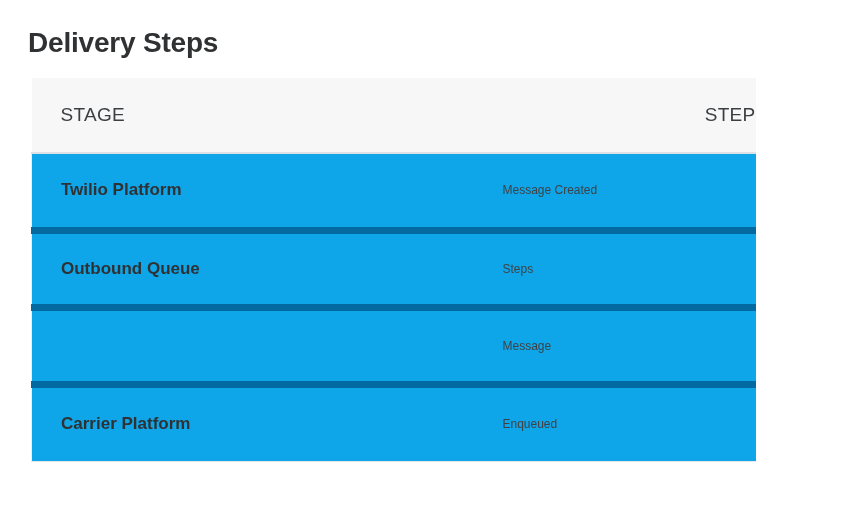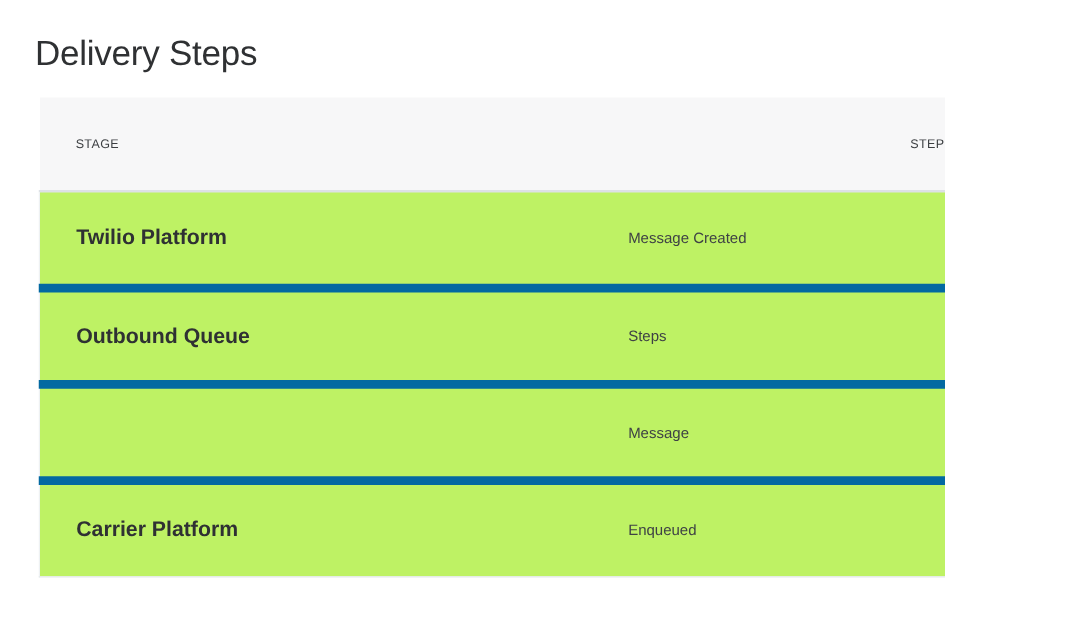--- a/index.html
+++ b/index.html
@@ -18,21 +18,21 @@
     position: relative;
     width: 868px;
     height: 508px;
     background: #ffffff;
   }
   .page-title {
     position: absolute;
     left: 28px;
     top: 2px;
     font-size: 28px;
-    font-weight: 400;
+    font-weight: 700;
     letter-spacing: -0.2px;
     color: #2f3133;
     line-height: 44px;
     white-space: nowrap;
   }
   .table-wrap {
     position: absolute;
     left: 31px;
     top: 78px;
     width: 724px;
@@ -48,35 +48,35 @@
 
   thead tr.table-head-row {
     background: #f7f7f8;
   }
   thead th {
     height: 75px;
     padding: 0 0 0 29px;
     margin: 0;
     text-align: left;
     vertical-align: middle;
-    font-size: 10px;
+    font-size: 19px;
     font-weight: 400;
     color: #3c3f42;
     letter-spacing: 0.3px;
     border-bottom: 2px solid #dde1e6;
     box-sizing: border-box;
     white-space: nowrap;
   }
   thead th.th-step {
     padding-left: 31px;
     text-align: right;
   }
 
   tbody tr.table-row {
-    background: #bef264;
+    background: #0ea5e9;
   }
   tbody tr.table-row + tr.table-row td {
     border-top: 7px solid #0369a1;
   }
   tbody tr.table-row:last-child td {
     border-bottom: 1px solid #e4e8ea;
   }
   tbody td {
     height: 77px;
     padding: 0 0 0 29px;

